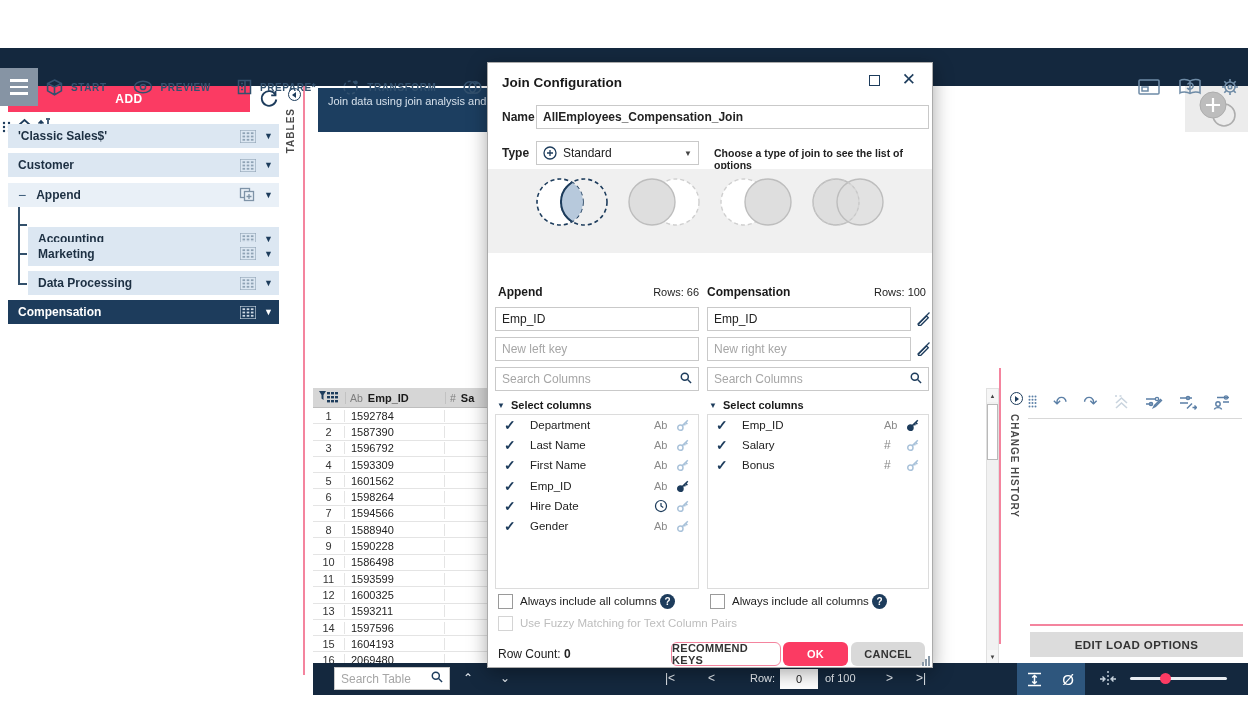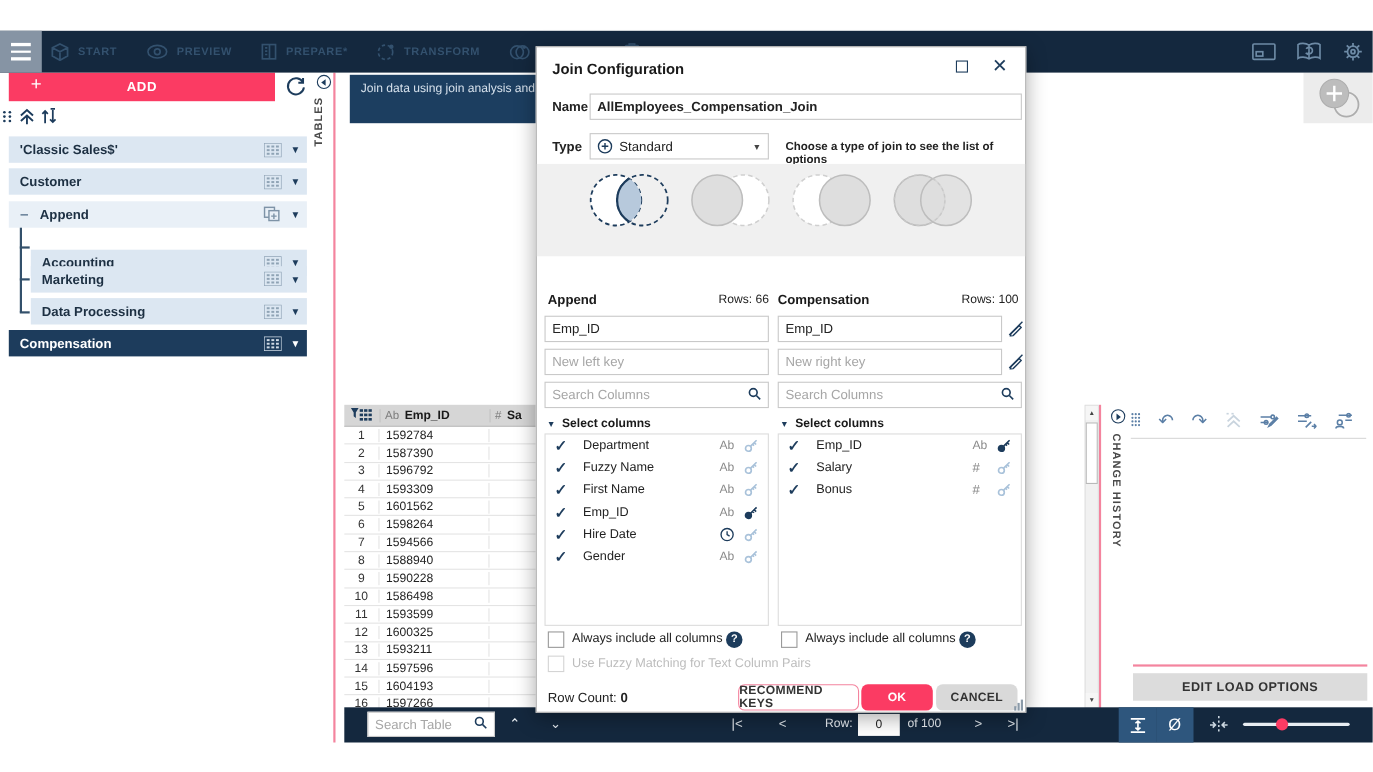--- a/index.html
+++ b/index.html
@@ -1,19 +1,19 @@
 <!DOCTYPE html>
 <html><head>
 <meta charset="utf-8">
 <style>
   * { margin:0; padding:0; box-sizing:border-box; }
   html,body { width:1248px; height:702px; background:#fff; overflow:hidden;
     font-family:"Liberation Sans", sans-serif; }
   #app { position:relative; width:1248px; height:702px; background:#fff; }
-  .abs { position:absolute; }
+  .abs { position:absolute;margin-top:20px; }
 
   
   #topbar { top:28px; left:0; width:1248px; height:38px; background:#14283E; z-index:20; }
   #hamburger { left:0; top:0; width:38px; height:38px; background:#8694A4; display:flex; flex-direction:column; justify-content:center; align-items:center; gap:4px; cursor:pointer; }
   #hamburger i { display:block; width:18px; height:2.5px; background:#fff; }
   #nav-menu { left:46px; top:0; height:38px; display:flex; align-items:center; gap:26px; }
   .nav-item { display:flex; align-items:center; gap:8px; color:#33516E; cursor:pointer; }
   .nav-item svg { stroke:#33516E; }
   .nav-label { font-size:10px; font-weight:700; letter-spacing:.6px; }
   #topbar-right { right:8px; top:0; height:38px; display:flex; align-items:center; gap:18px; }
@@ -514,21 +514,21 @@
           <span class="td-v">1597596</span>
           <span class="td-e"></span>
         </div>
         <div class="trow">
           <span class="td-num">15</span>
           <span class="td-v">1604193</span>
           <span class="td-e"></span>
         </div>
         <div class="trow">
           <span class="td-num">16</span>
-          <span class="td-v">1597266</span>
+          <span class="td-v">2069480</span>
           <span class="td-e"></span>
         </div>
       </div>
   </div>
 
   <div id="tscroll" class="abs">
     <div class="sb-arrow">▲</div>
     <div id="tscroll-thumb"></div>
     <div class="sb-arrow sb-down">▼</div>
   </div>
@@ -759,21 +759,21 @@
           <span class="col-dtype">Ab</span>
           <span class="col-key">
             <svg width="14" height="14" viewBox="0 0 16 16" fill="none" stroke="#A9C2DA" stroke-width="1.7">
               <circle cx="5" cy="11" r="3"></circle>
               <path d="M7.3 8.7 L13.5 2.5 M11 5 l2 2 M9.3 6.7 l1.5 1.5"></path>
             </svg>
           </span>
         </div>
         <div class="col-row">
           <span class="col-check">✓</span>
-          <span class="col-name">Fuzzy Name</span>
+          <span class="col-name">Last Name</span>
           <span class="col-dtype">Ab</span>
           <span class="col-key">
             <svg width="14" height="14" viewBox="0 0 16 16" fill="none" stroke="#A9C2DA" stroke-width="1.7">
               <circle cx="5" cy="11" r="3"></circle>
               <path d="M7.3 8.7 L13.5 2.5 M11 5 l2 2 M9.3 6.7 l1.5 1.5"></path>
             </svg>
           </span>
         </div>
         <div class="col-row">
           <span class="col-check">✓</span>

